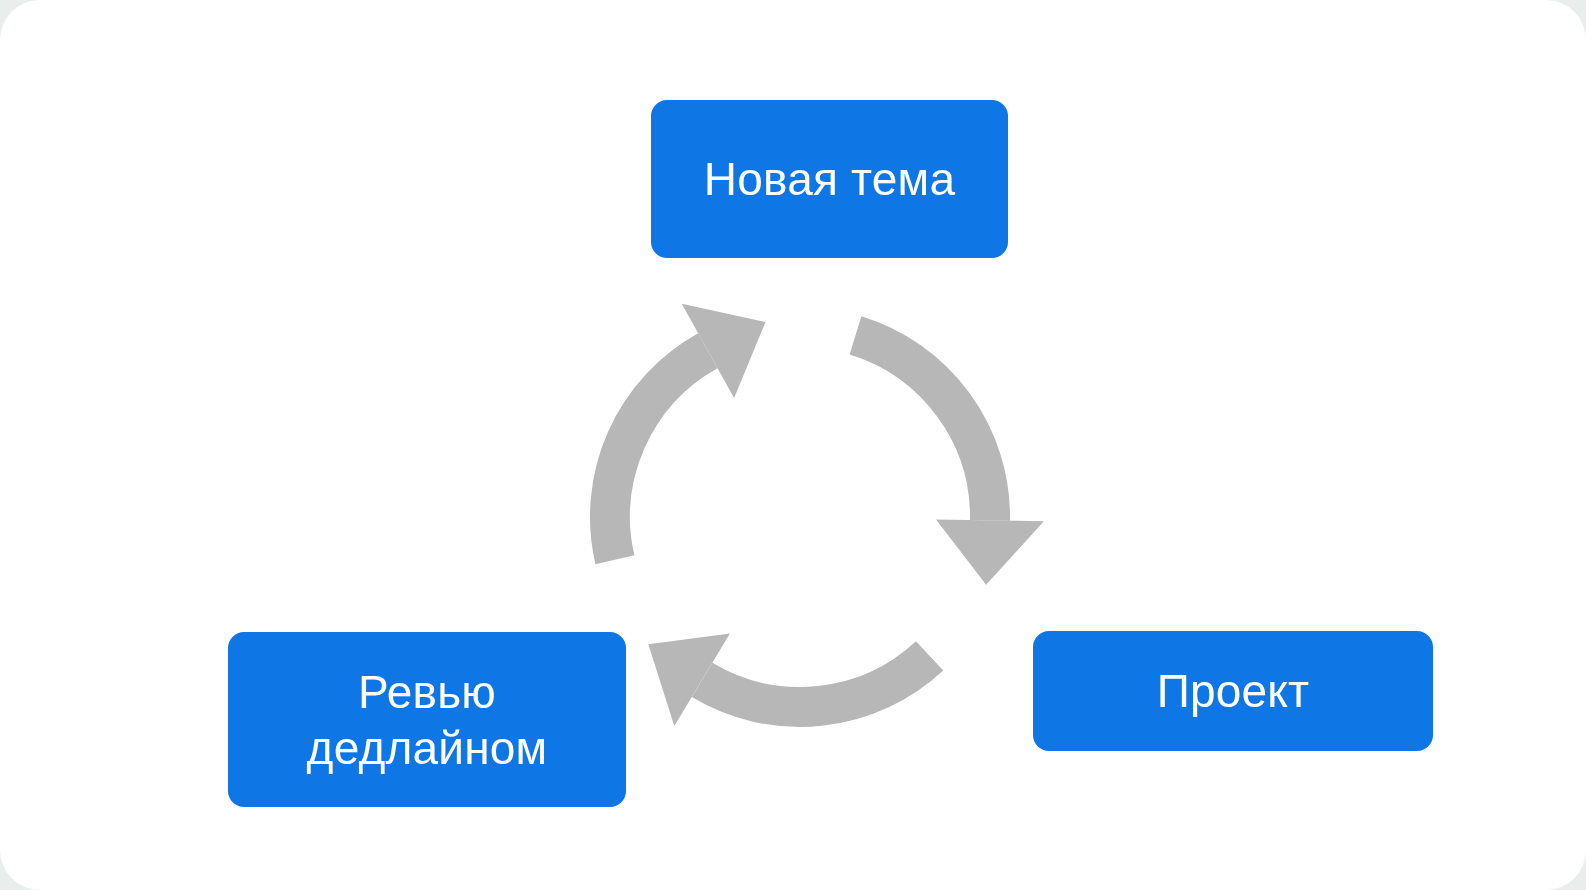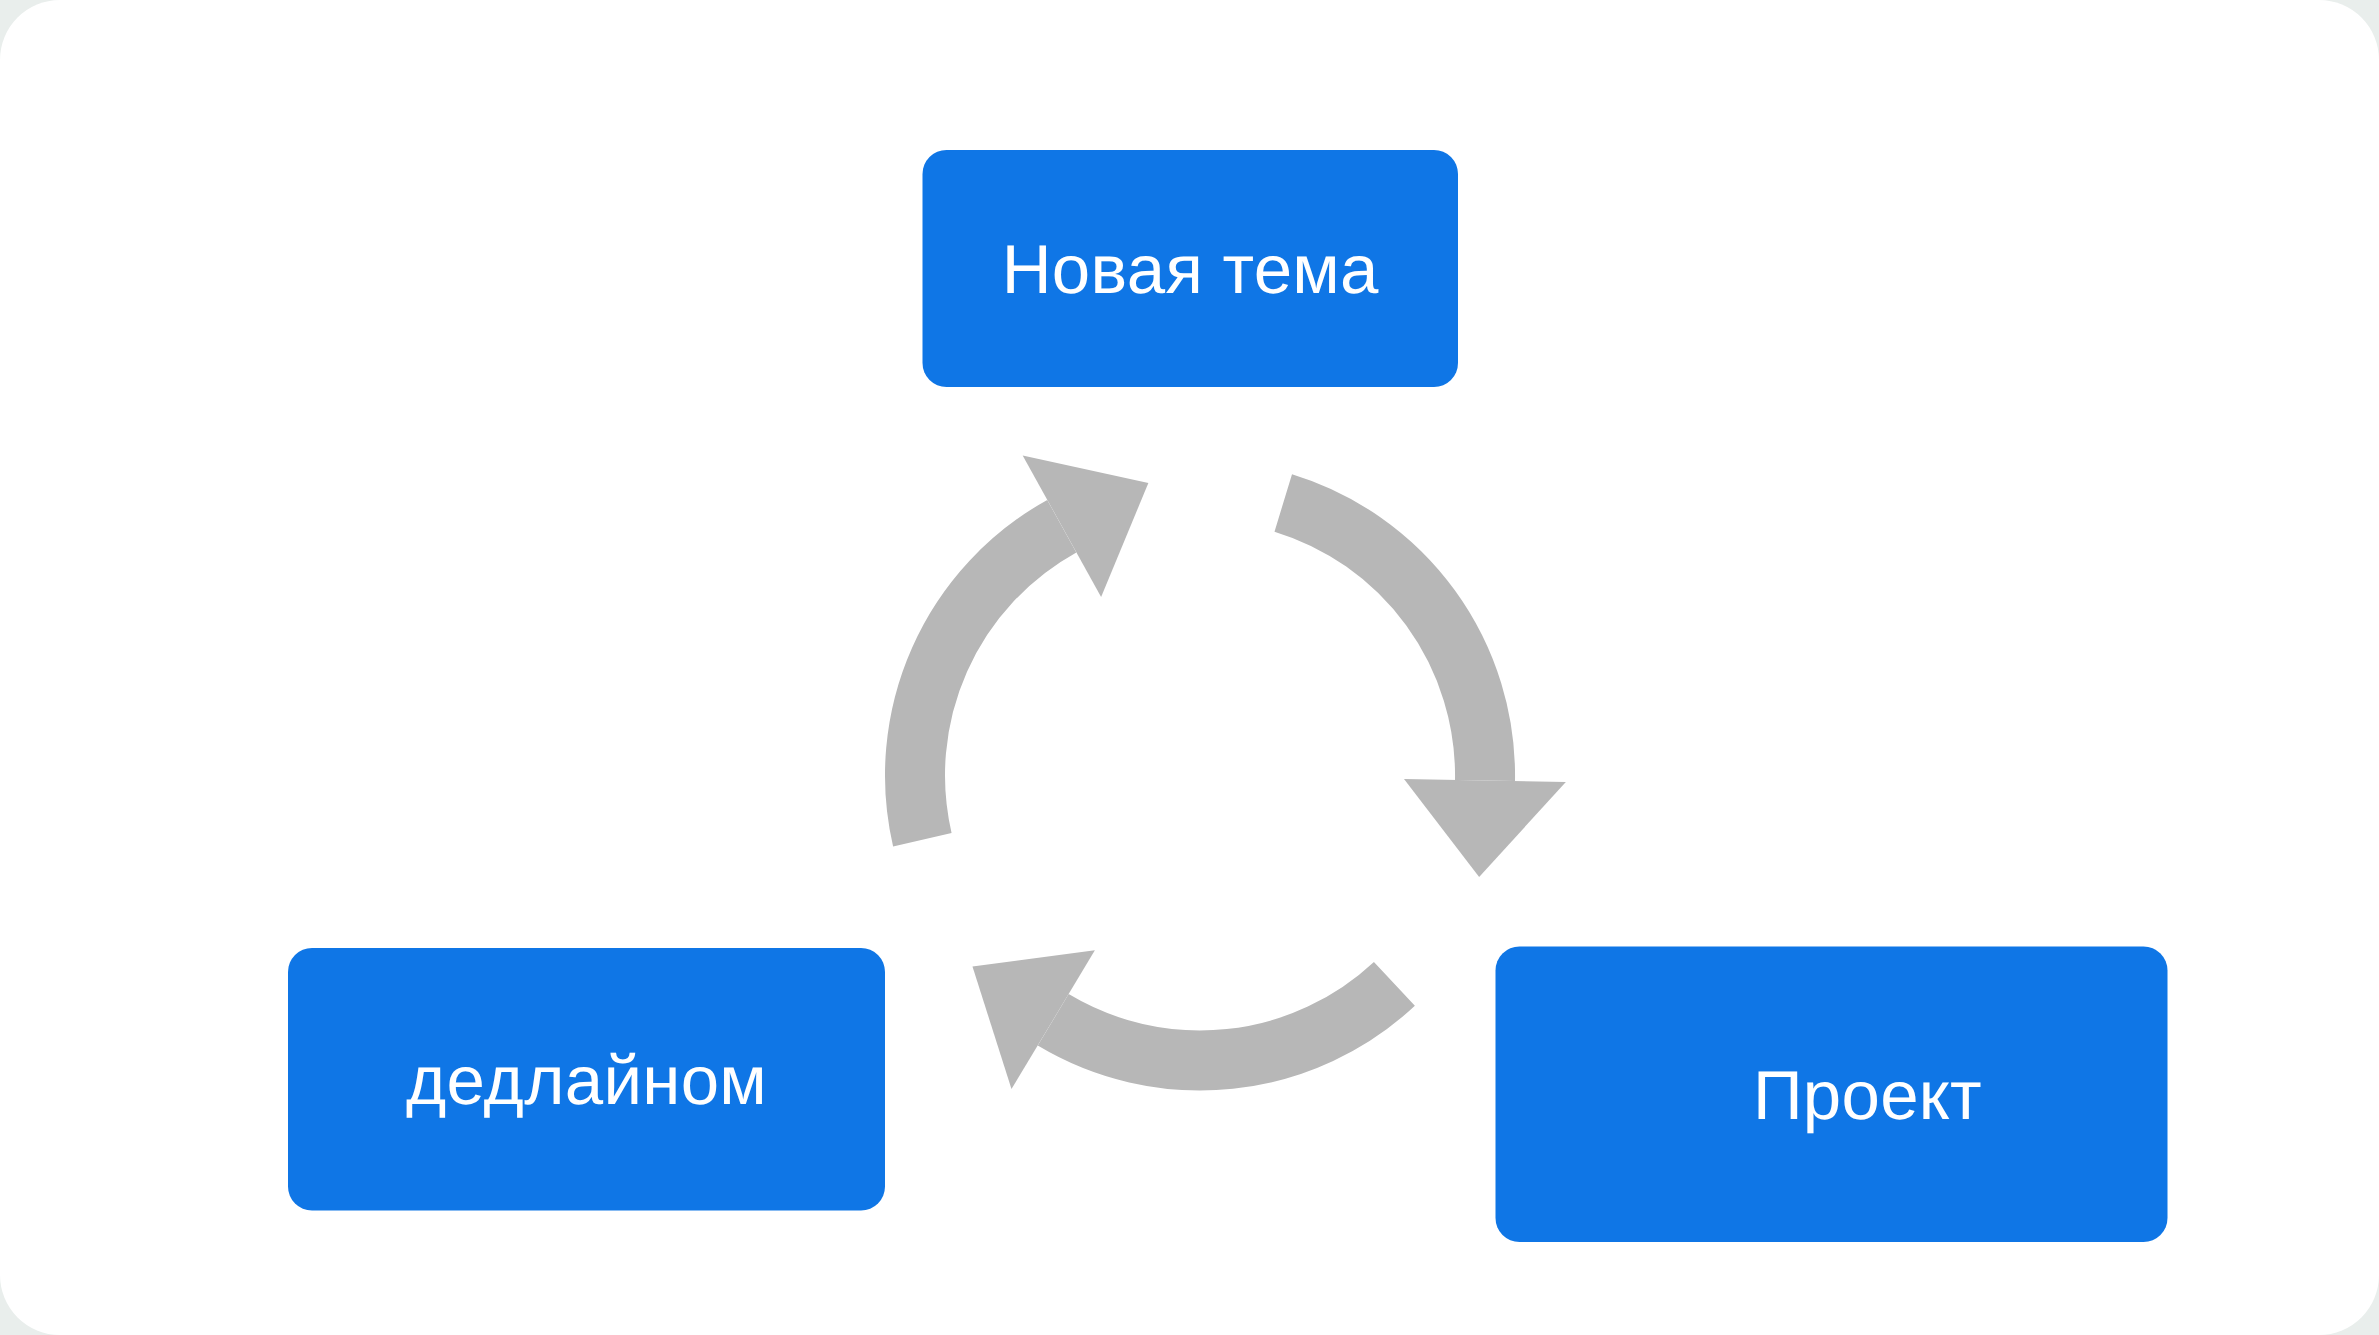--- a/index.html
+++ b/index.html
@@ -23,24 +23,25 @@
     color: #ffffff;
     display: flex;
     flex-direction: column;
     align-items: center;
     justify-content: center;
     text-align: center;
     font-size: 46px;
     line-height: 56px;
     font-weight: 400;
     letter-spacing: 0.2px;
+    margin-left: 36px;
   }
   .node-top   { left: 615px; top: 100px; width: 357px; height: 158px; }
   .node-left  { left: 192px; top: 632px; width: 398px; height: 175px; }
-  .node-right { left: 997px; top: 631px; width: 400px; height: 197px; padding-left: 48px; }
+  .node-right { left: 997px; top: 631px; width: 400px; height: 120px; }
   .cycle {
     position: absolute;
     left: 540px;
     top: 257px;
     width: 520px;
     height: 520px;
   }
   .cycle .arc {
     fill: none;
     stroke: #b7b7b7;
@@ -70,20 +71,21 @@
       <path class="arc" d="M 315.5 78.3 A 190 190 0 0 1 450 263.3"></path>
       <polygon class="head" points="503.9,264.3 396.0,262.4 446.1,327.7"></polygon>
     </g>
     <g transform="rotate(240 260 260)">
       <path class="arc" d="M 315.5 78.3 A 190 190 0 0 1 450 263.3"></path>
       <polygon class="head" points="503.9,264.3 396.0,262.4 446.1,327.7"></polygon>
     </g>
   </svg>
 
   <div class="node node-left">
+    <span>Ревью</span>
     <span>дедлайном</span>
   </div>
 
   <div class="node node-right">
     <span>Проект</span>
   </div>
 
 </div>
 
 </body></html>

